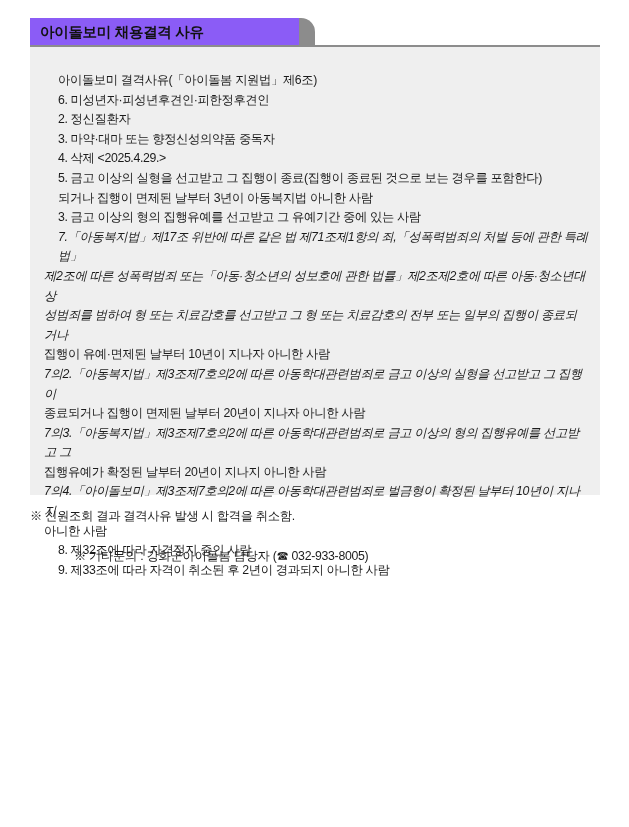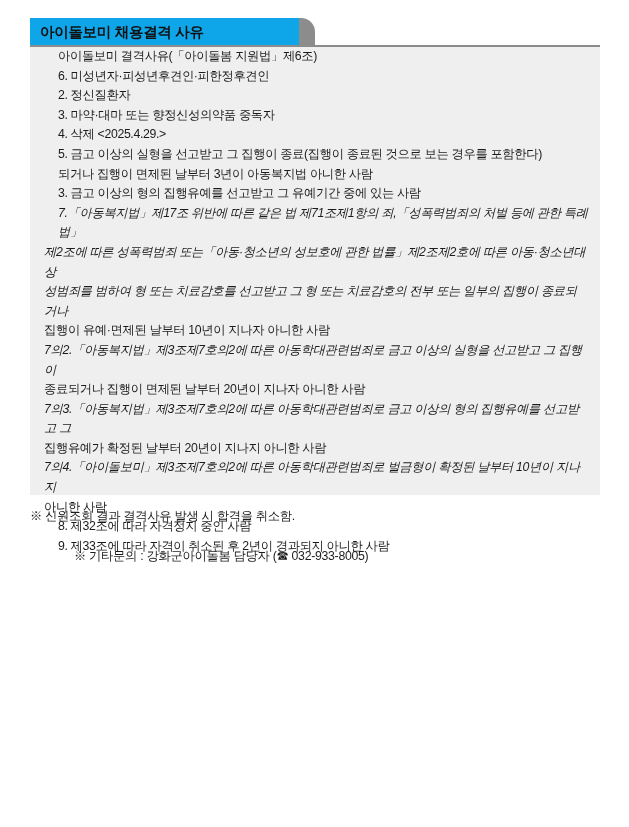--- a/index.html
+++ b/index.html
@@ -31,21 +31,21 @@
     background: #8c8c8c;
     border-top-right-radius: 14px;
     border-top-left-radius: 2px;
   }
   .header-tab-inner {
     position: absolute;
     left: 30px;
     top: 18px;
     width: 269px;
     height: 28px;
-    background: #0ea5e9;
+    background: #8b5cf6;
     display: flex;
     align-items: center;
     padding-left: 10px;
     box-sizing: border-box;
   }
   .header-title {
     font-size: 14.5px;
     font-weight: bold;
     color: #111111;
     letter-spacing: -0.3px;
@@ -61,21 +61,21 @@
   }
   
   .content-box {
     position: absolute;
     left: 30px;
     top: 47px;
     width: 570px;
     height: 448px;
     background: #efefef;
     box-sizing: border-box;
-    padding: 0 12px 8px 14px;
+    padding: 24px 12px 8px 14px;
   }
   .line {
     font-size: 12.3px;
     line-height: 19.6px;
     color: #1b1b1b;
     letter-spacing: -0.35px;
     white-space: nowrap;
   }
   .line.indent1 {
     padding-left: 14px;

